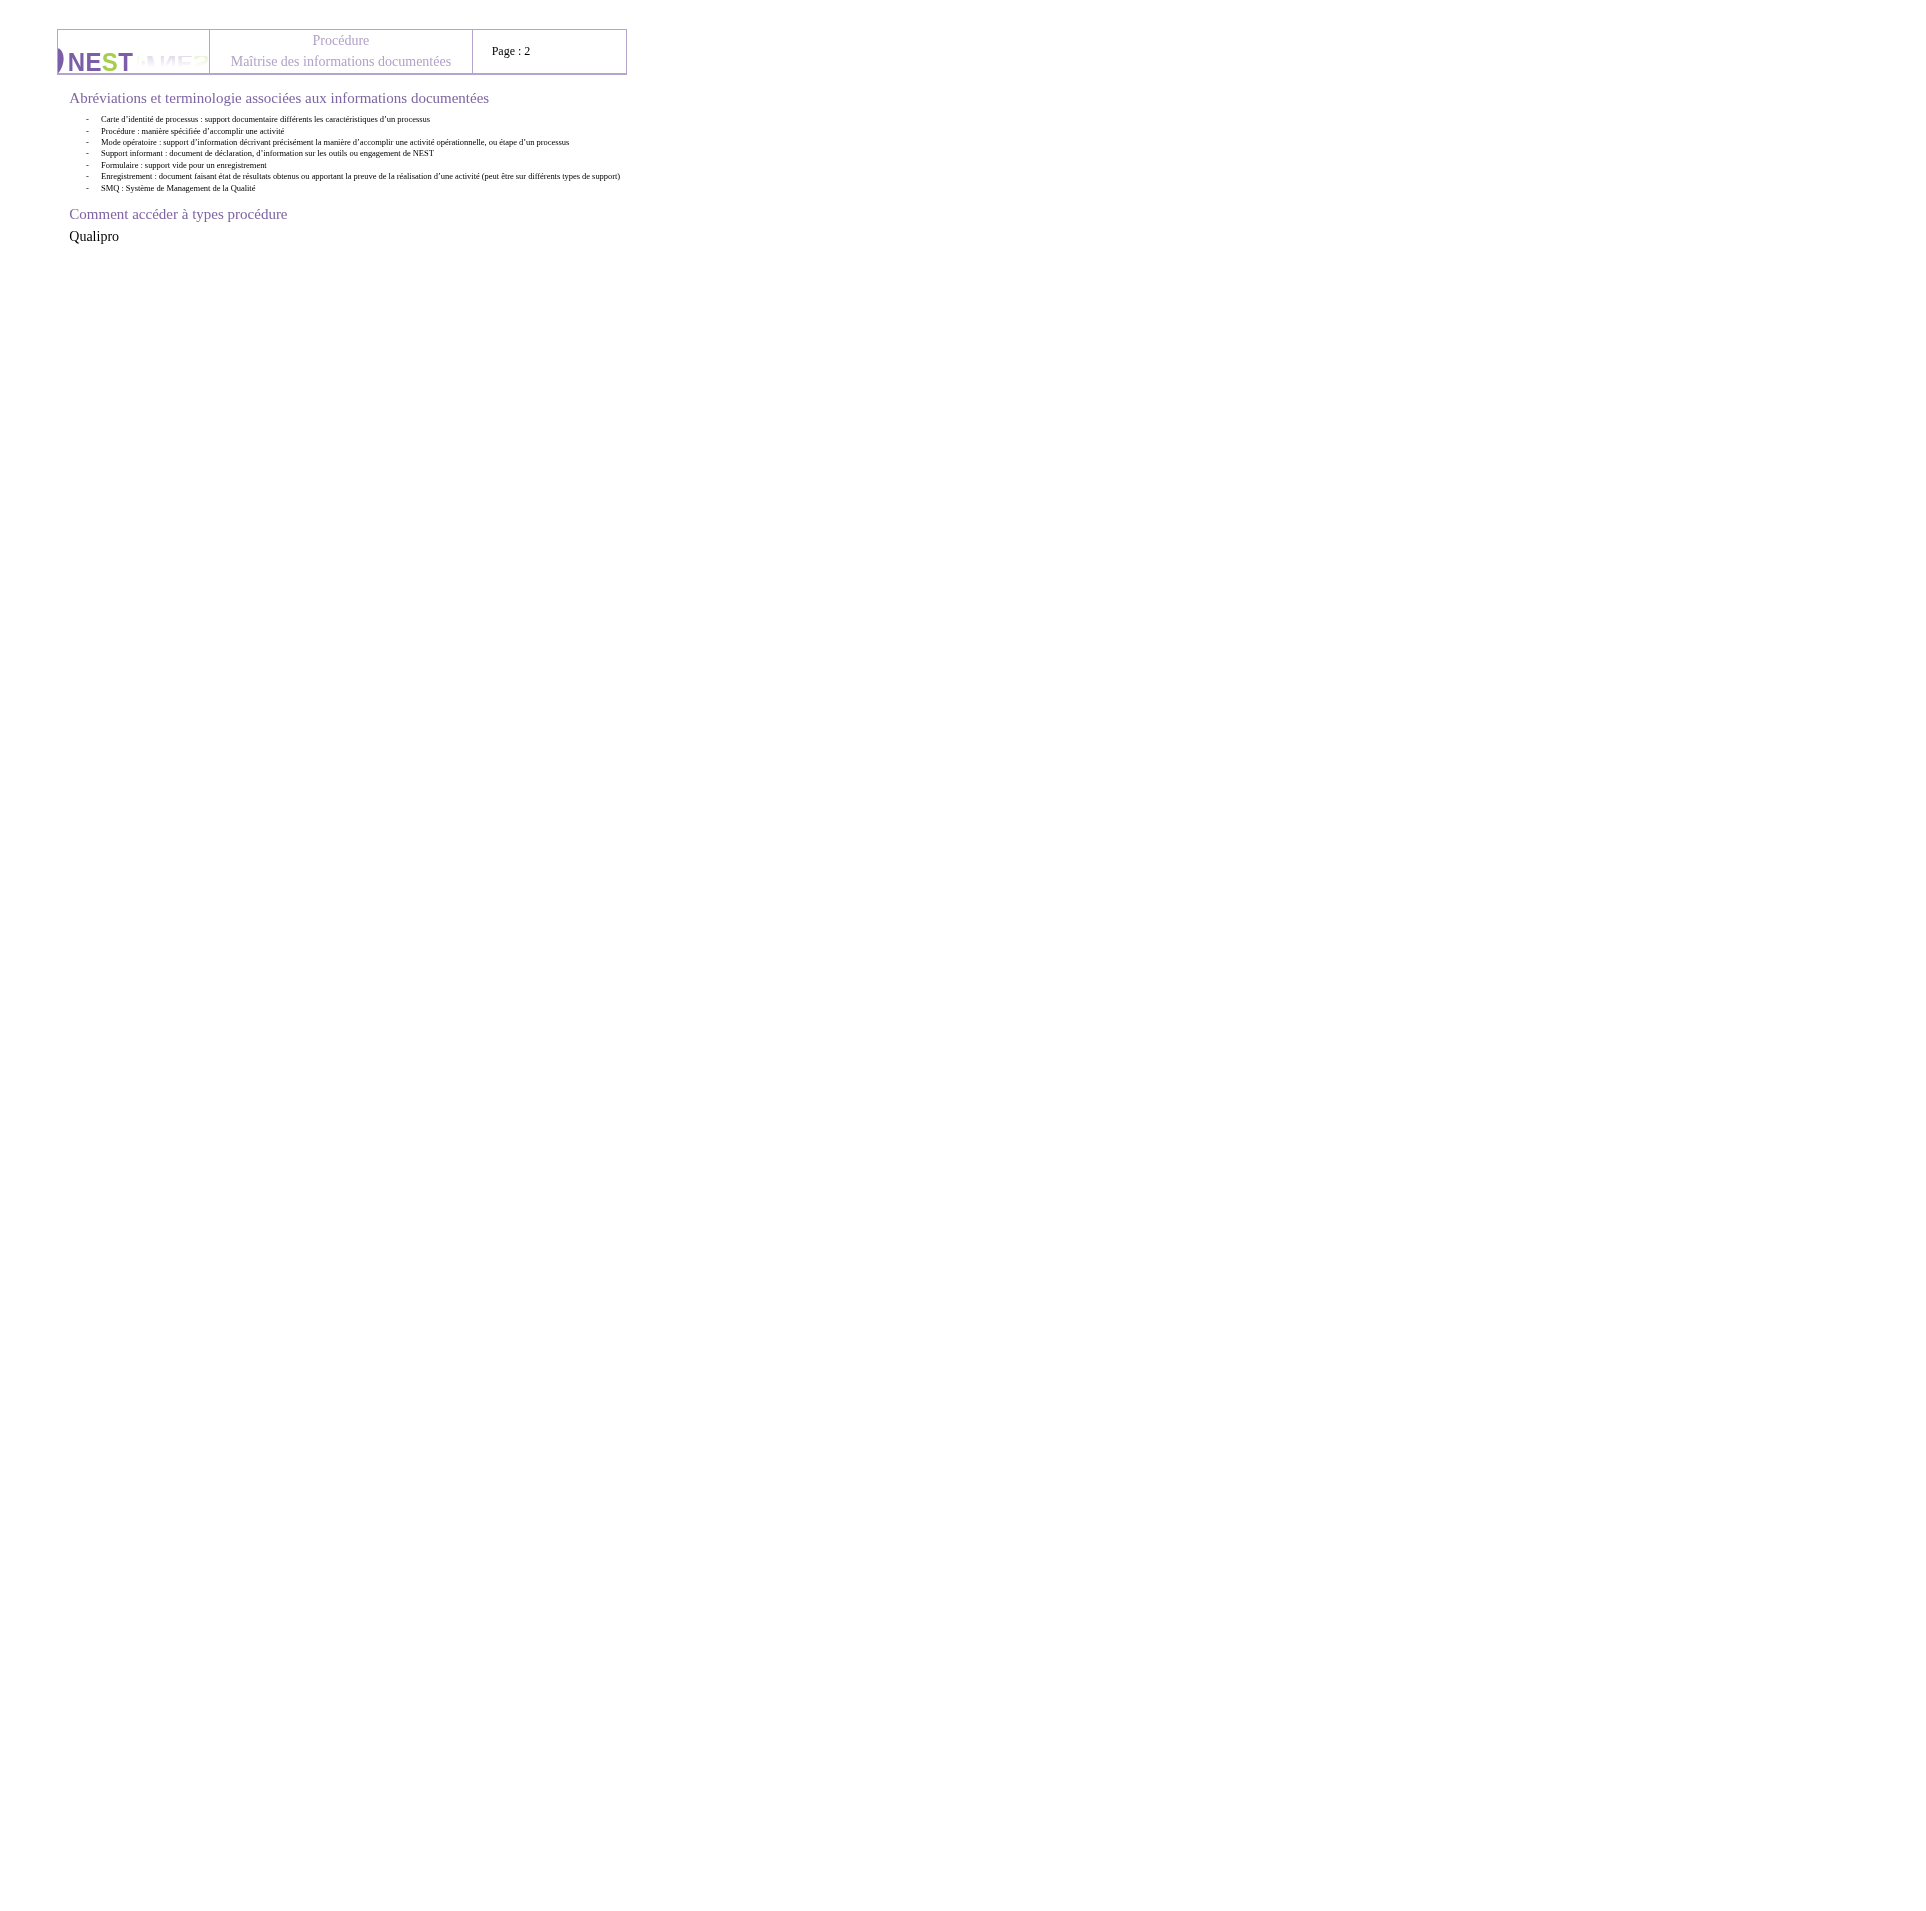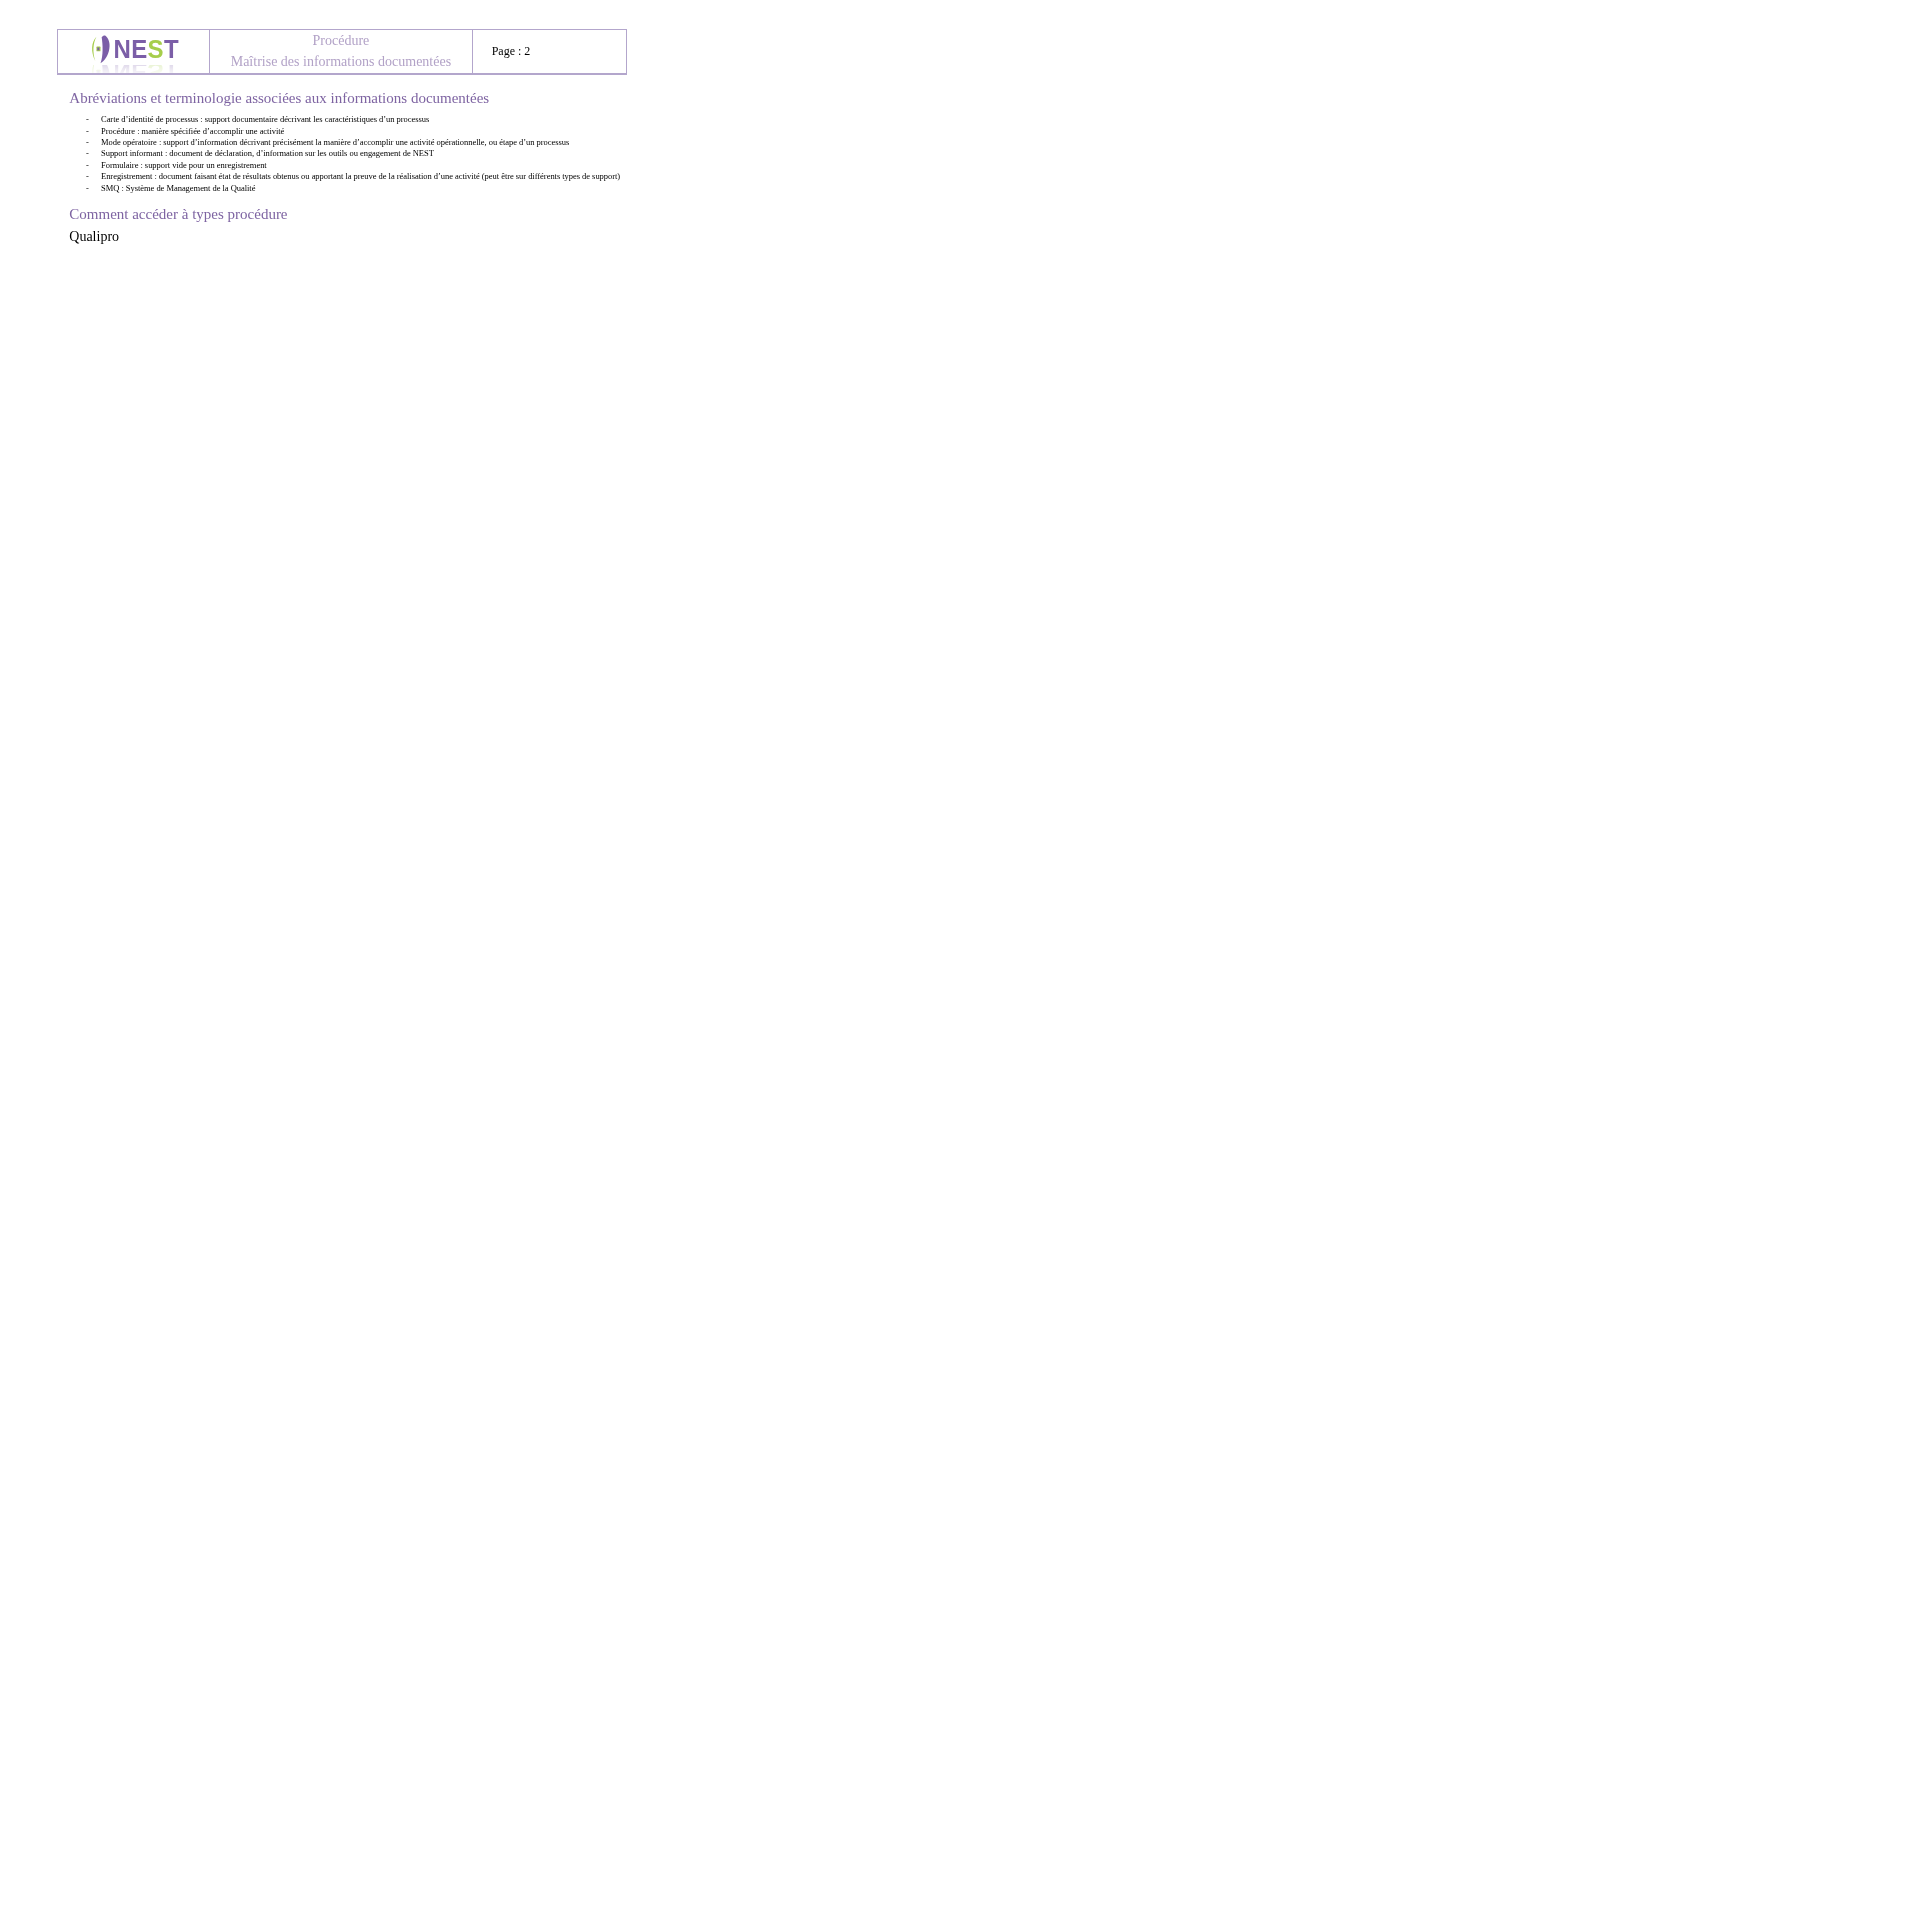--- a/index.html
+++ b/index.html
@@ -47,21 +47,21 @@
     font-size:14px;line-height:1;
     text-align:center;
   }
   .page-cell{
     width:26.9%;
     display:flex;align-items:center;
     padding-left:18.5px;
     font-size:12px;color:#000;
   }
   
-  .logo-wrap{margin-top:5px;display:flex;flex-direction:column;align-items:center;}
+  .logo-wrap{margin-top:18px;display:flex;flex-direction:row;align-items:center;}
   .logo-main{display:flex;align-items:center;height:30px;}
   .logo-icon{width:25px;height:29px;display:block;}
   .crescent{fill:var(--logo-green);}
   .sq-green{fill:var(--logo-green);}
   .sq-purple{fill:var(--logo-purple);}
   .leaf{fill:var(--logo-purple);}
   .logo-text{
     font-family:"Liberation Sans","DejaVu Sans",sans-serif;
     font-weight:bold;font-size:24px;line-height:1;
     letter-spacing:0.4px;color:var(--logo-purple);
@@ -131,21 +131,21 @@
 
     <div class="cell page-cell">
       <span>Page : 2</span>
     </div>
 
   </div>
 
   <h1>Abréviations et terminologie associées aux informations documentées</h1>
 
   <ul class="def-list">
-    <li><span class="dash">-</span><span>Carte d’identité de processus : support documentaire décrivant les caractéristiques d’un processus</span></li>
+    <li><span class="dash">-</span><span>Carte d’identité de processus : support documentaire différents les caractéristiques d’un processus</span></li>
     <li><span class="dash">-</span><span>Procédure : manière spécifiée d’accomplir une activité</span></li>
     <li><span class="dash">-</span><span>Mode opératoire : support d’information décrivant précisément la manière d’accomplir une activité opérationnelle, ou étape d’un processus</span></li>
     <li><span class="dash">-</span><span>Support informant : document de déclaration, d’information sur les outils ou engagement de NEST</span></li>
     <li><span class="dash">-</span><span>Formulaire : support vide pour un enregistrement</span></li>
     <li><span class="dash">-</span><span>Enregistrement : document faisant état de résultats obtenus ou apportant la preuve de la réalisation d’une activité (peut être sur différents types de support)</span></li>
     <li><span class="dash">-</span><span>SMQ : Système de Management de la Qualité</span></li>
   </ul>
 
   <h2>Comment accéder à types procédure</h2>
 

